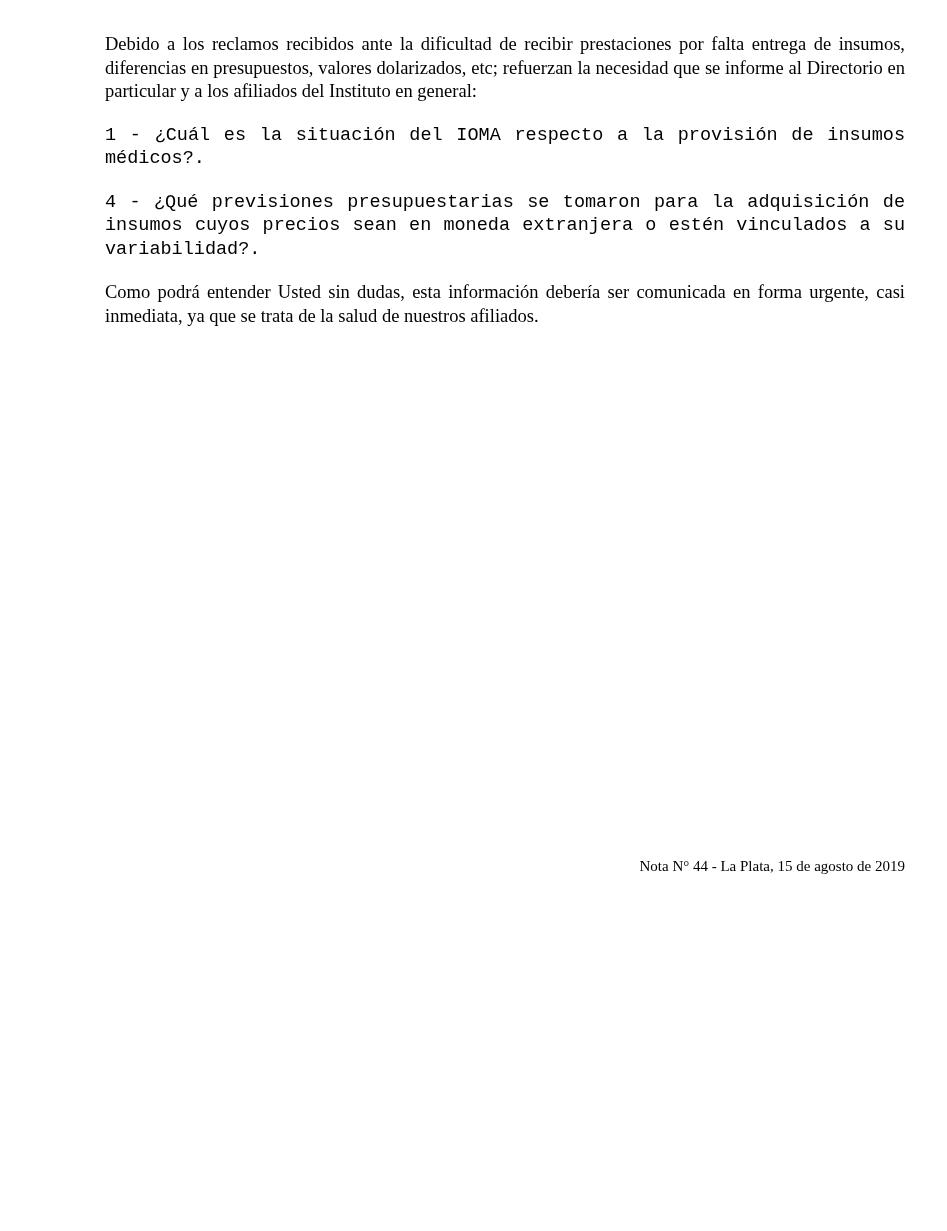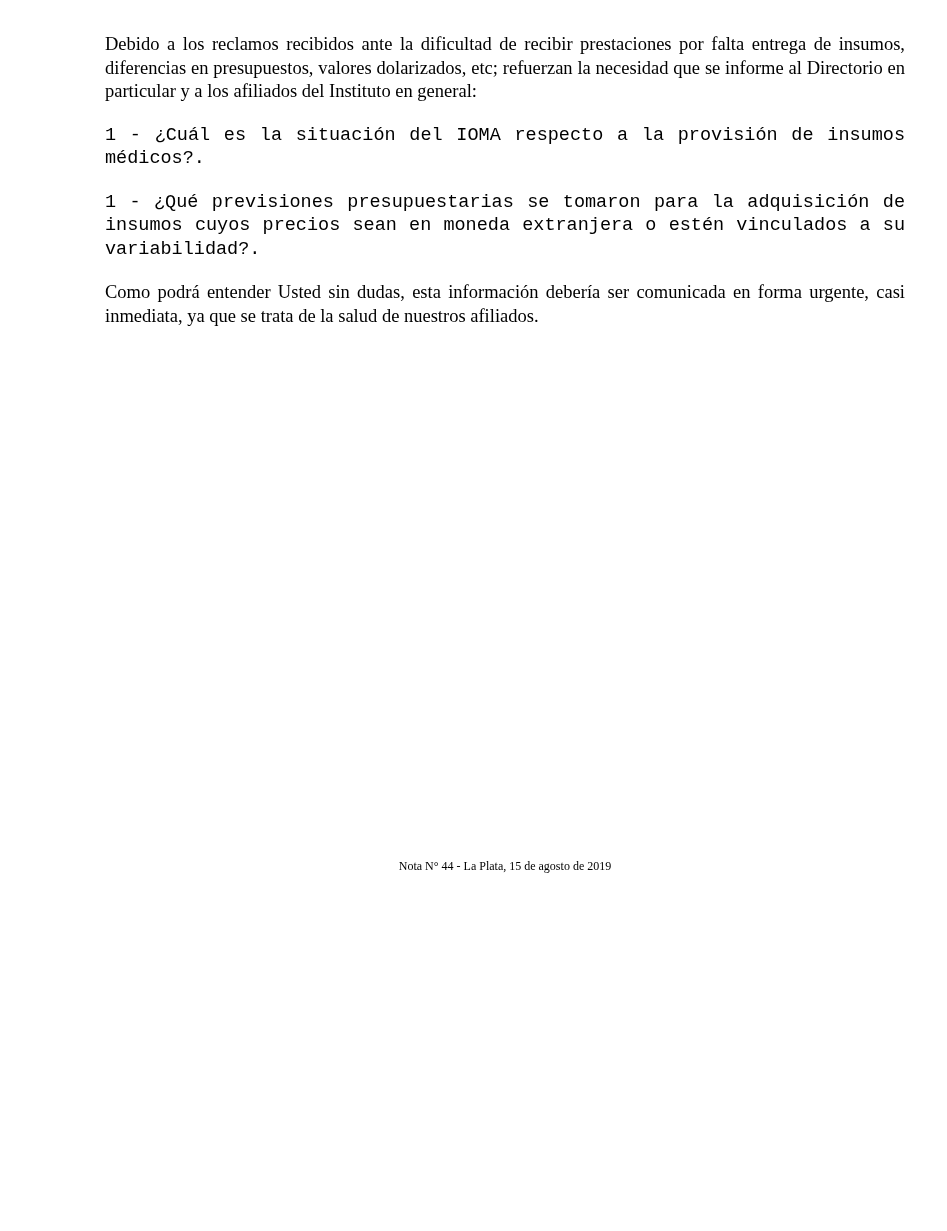--- a/index.html
+++ b/index.html
@@ -41,29 +41,29 @@
   }
   .para.q {
     text-align: justify;
     font-family: Liberation Mono, monospace;
   }
   .footer-note {
     position: absolute;
     left: 105px;
     top: 855px;
     width: 800px;
-    font-size: 12px;
+    font-size: 15px;
     line-height: 23.5px;
-    text-align: center;
+    text-align: right;
   }
 </style>
 </head>
 <body>
 
 <div class="page">
   <div class="content">
     <p class="para intro">Debido a los reclamos recibidos ante la dificultad de recibir prestaciones por falta entrega de insumos, diferencias en presupuestos, valores dolarizados, etc; refuerzan la necesidad que se informe al Directorio en particular y a los afiliados del Instituto en general:</p>
     <p class="para q">1 - ¿Cuál es la situación del IOMA respecto a la provisión de insumos médicos?.</p>
-    <p class="para q">1 - ¿Qué previsiones presupuestarias se tomaron para la adquisición de insumos cuyos precios sean en moneda extranjera o estén vinculados a su variabilidad?.</p>
+    <p class="para q">4 - ¿Qué previsiones presupuestarias se tomaron para la adquisición de insumos cuyos precios sean en moneda extranjera o estén vinculados a su variabilidad?.</p>
     <p class="para">Como podrá entender Usted sin dudas, esta información debería ser comunicada en forma urgente, casi inmediata, ya que se trata de la salud de nuestros afiliados.</p>
   </div>
   <div class="footer-note">Nota N° 44 - La Plata, 15 de agosto de 2019</div>
 </div>
 
 </body></html>

